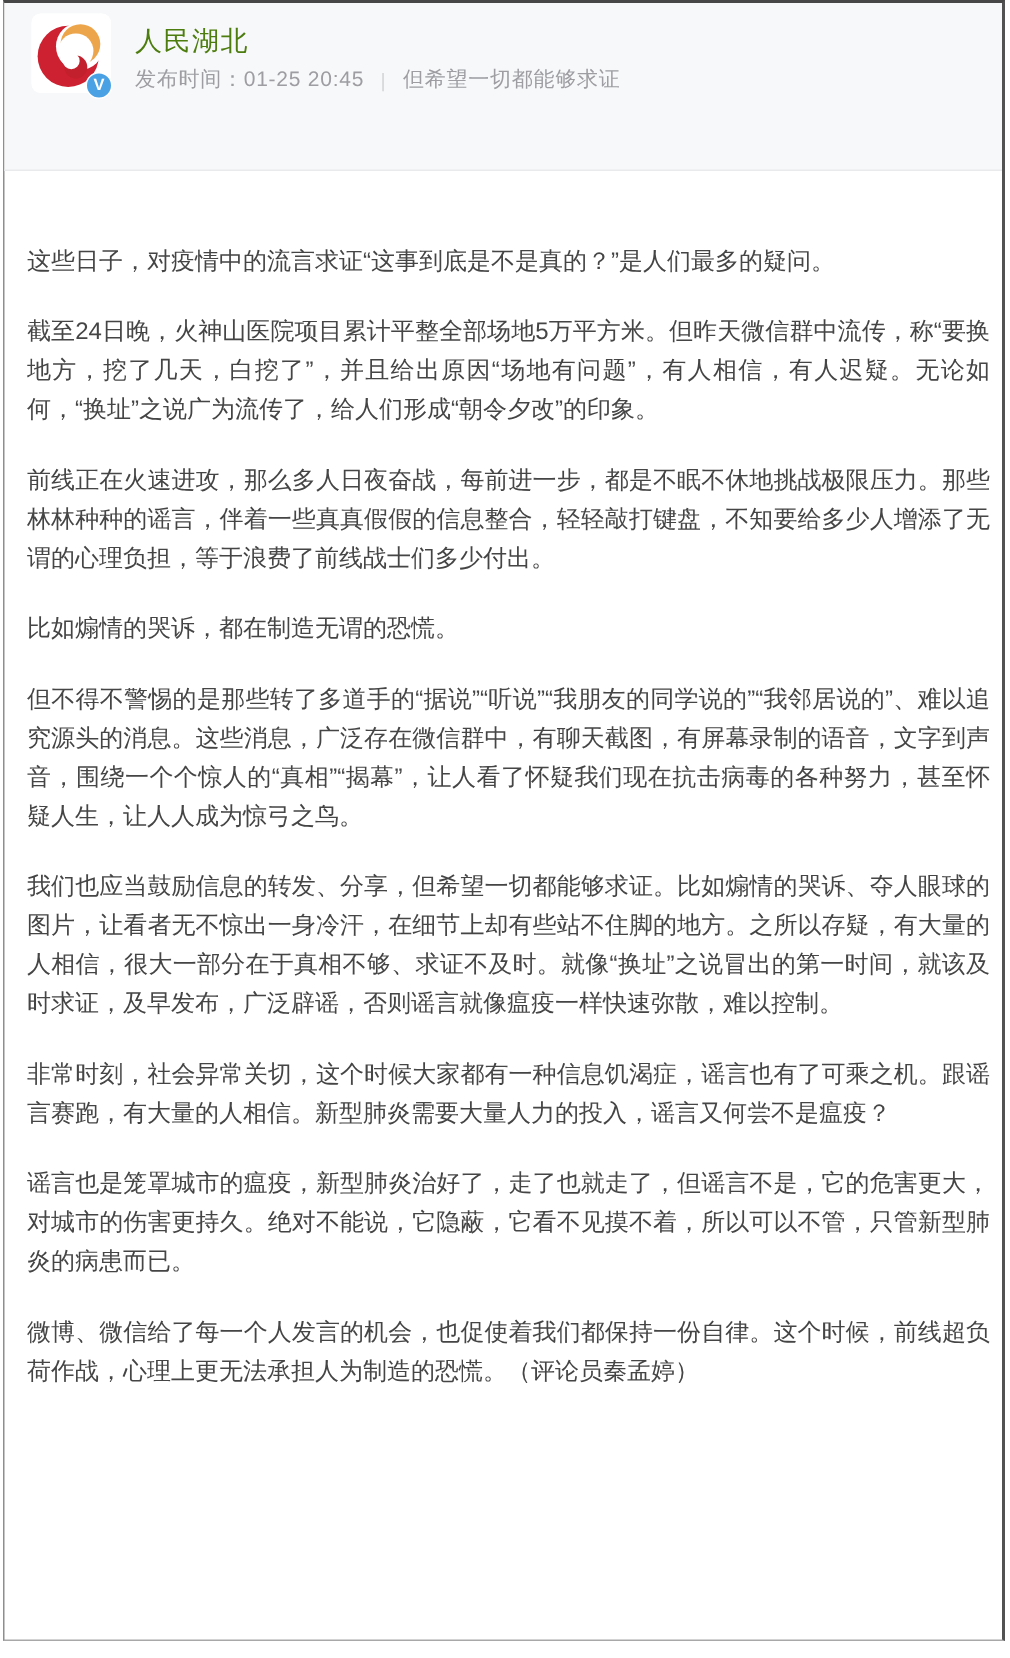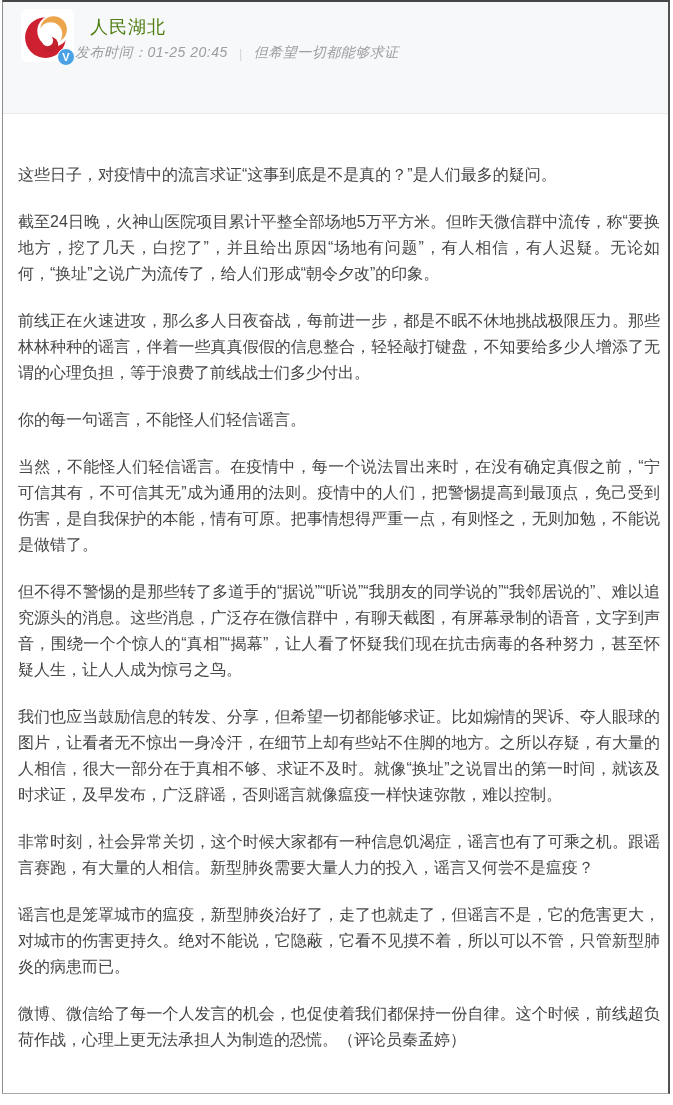--- a/index.html
+++ b/index.html
@@ -27,22 +27,22 @@
   .badge{
     position:absolute;left:36px;top:39px;width:16px;height:16px;border-radius:50%;
     background:#4aa2e4;border:1px solid #ffffff;color:#ffffff;
     font-size:11px;font-weight:bold;line-height:16px;text-align:center;
   }
   .account-name{
     position:absolute;left:87px;top:13px;font-size:18px;font-weight:500;color:#4d7c0f;
     letter-spacing:1px;
   }
   .meta-row{
-    position:absolute;left:72px;top:42px;font-size:14px;color:#9d9da2;
-    display:flex;align-items:center;gap:11px;letter-spacing:.5px;font-style:italic;
+    position:absolute;left:87px;top:42px;font-size:14px;color:#9d9da2;
+    display:flex;align-items:center;gap:11px;letter-spacing:.5px;
   }
   .meta-sep{color:#d5d5d8;font-size:13px;}
   .article{
     padding:48px 8px 0 15px;
     font-size:16px;line-height:26px;color:#454545;text-align:justify;
     letter-spacing:0;
   }
   .article p{margin:0 0 21px 0;}
 </style>
 </head>
@@ -75,22 +75,21 @@
         <span class="meta-sep">|</span>
         <span>但希望一切都能够求证</span>
       </div>
 
     </header>
 
     <div class="article">
       <p>这些日子，对疫情中的流言求证“这事到底是不是真的？”是人们最多的疑问。</p>
       <p>截至24日晚，火神山医院项目累计平整全部场地5万平方米。但昨天微信群中流传，称“要换地方，挖了几天，白挖了”，并且给出原因“场地有问题”，有人相信，有人迟疑。无论如何，“换址”之说广为流传了，给人们形成“朝令夕改”的印象。</p>
       <p>前线正在火速进攻，那么多人日夜奋战，每前进一步，都是不眠不休地挑战极限压力。那些林林种种的谣言，伴着一些真真假假的信息整合，轻轻敲打键盘，不知要给多少人增添了无谓的心理负担，等于浪费了前线战士们多少付出。</p>
-      <p>你的每一句谣言，不能怪人们轻信谣言。</p>
-      <p>当然，不能怪人们轻信谣言。在疫情中，每一个说法冒出来时，在没有确定真假之前，“宁可信其有，不可信其无”成为通用的法则。疫情中的人们，把警惕提高到最顶点，免己受到伤害，是自我保护的本能，情有可原。把事情想得严重一点，有则怪之，无则加勉，不能说是做错了。</p>
+      <p>比如煽情的哭诉，都在制造无谓的恐慌。</p>
       <p>但不得不警惕的是那些转了多道手的“据说”“听说”“我朋友的同学说的”“我邻居说的”、难以追究源头的消息。这些消息，广泛存在微信群中，有聊天截图，有屏幕录制的语音，文字到声音，围绕一个个惊人的“真相”“揭幕”，让人看了怀疑我们现在抗击病毒的各种努力，甚至怀疑人生，让人人成为惊弓之鸟。</p>
       <p>我们也应当鼓励信息的转发、分享，但希望一切都能够求证。比如煽情的哭诉、夺人眼球的图片，让看者无不惊出一身冷汗，在细节上却有些站不住脚的地方。之所以存疑，有大量的人相信，很大一部分在于真相不够、求证不及时。就像“换址”之说冒出的第一时间，就该及时求证，及早发布，广泛辟谣，否则谣言就像瘟疫一样快速弥散，难以控制。</p>
       <p>非常时刻，社会异常关切，这个时候大家都有一种信息饥渴症，谣言也有了可乘之机。跟谣言赛跑，有大量的人相信。新型肺炎需要大量人力的投入，谣言又何尝不是瘟疫？</p>
       <p>谣言也是笼罩城市的瘟疫，新型肺炎治好了，走了也就走了，但谣言不是，它的危害更大，对城市的伤害更持久。绝对不能说，它隐蔽，它看不见摸不着，所以可以不管，只管新型肺炎的病患而已。</p>
       <p>微博、微信给了每一个人发言的机会，也促使着我们都保持一份自律。这个时候，前线超负荷作战，心理上更无法承担人为制造的恐慌。（评论员秦孟婷）</p>
     </div>
 
   </div>
 </div>
 

